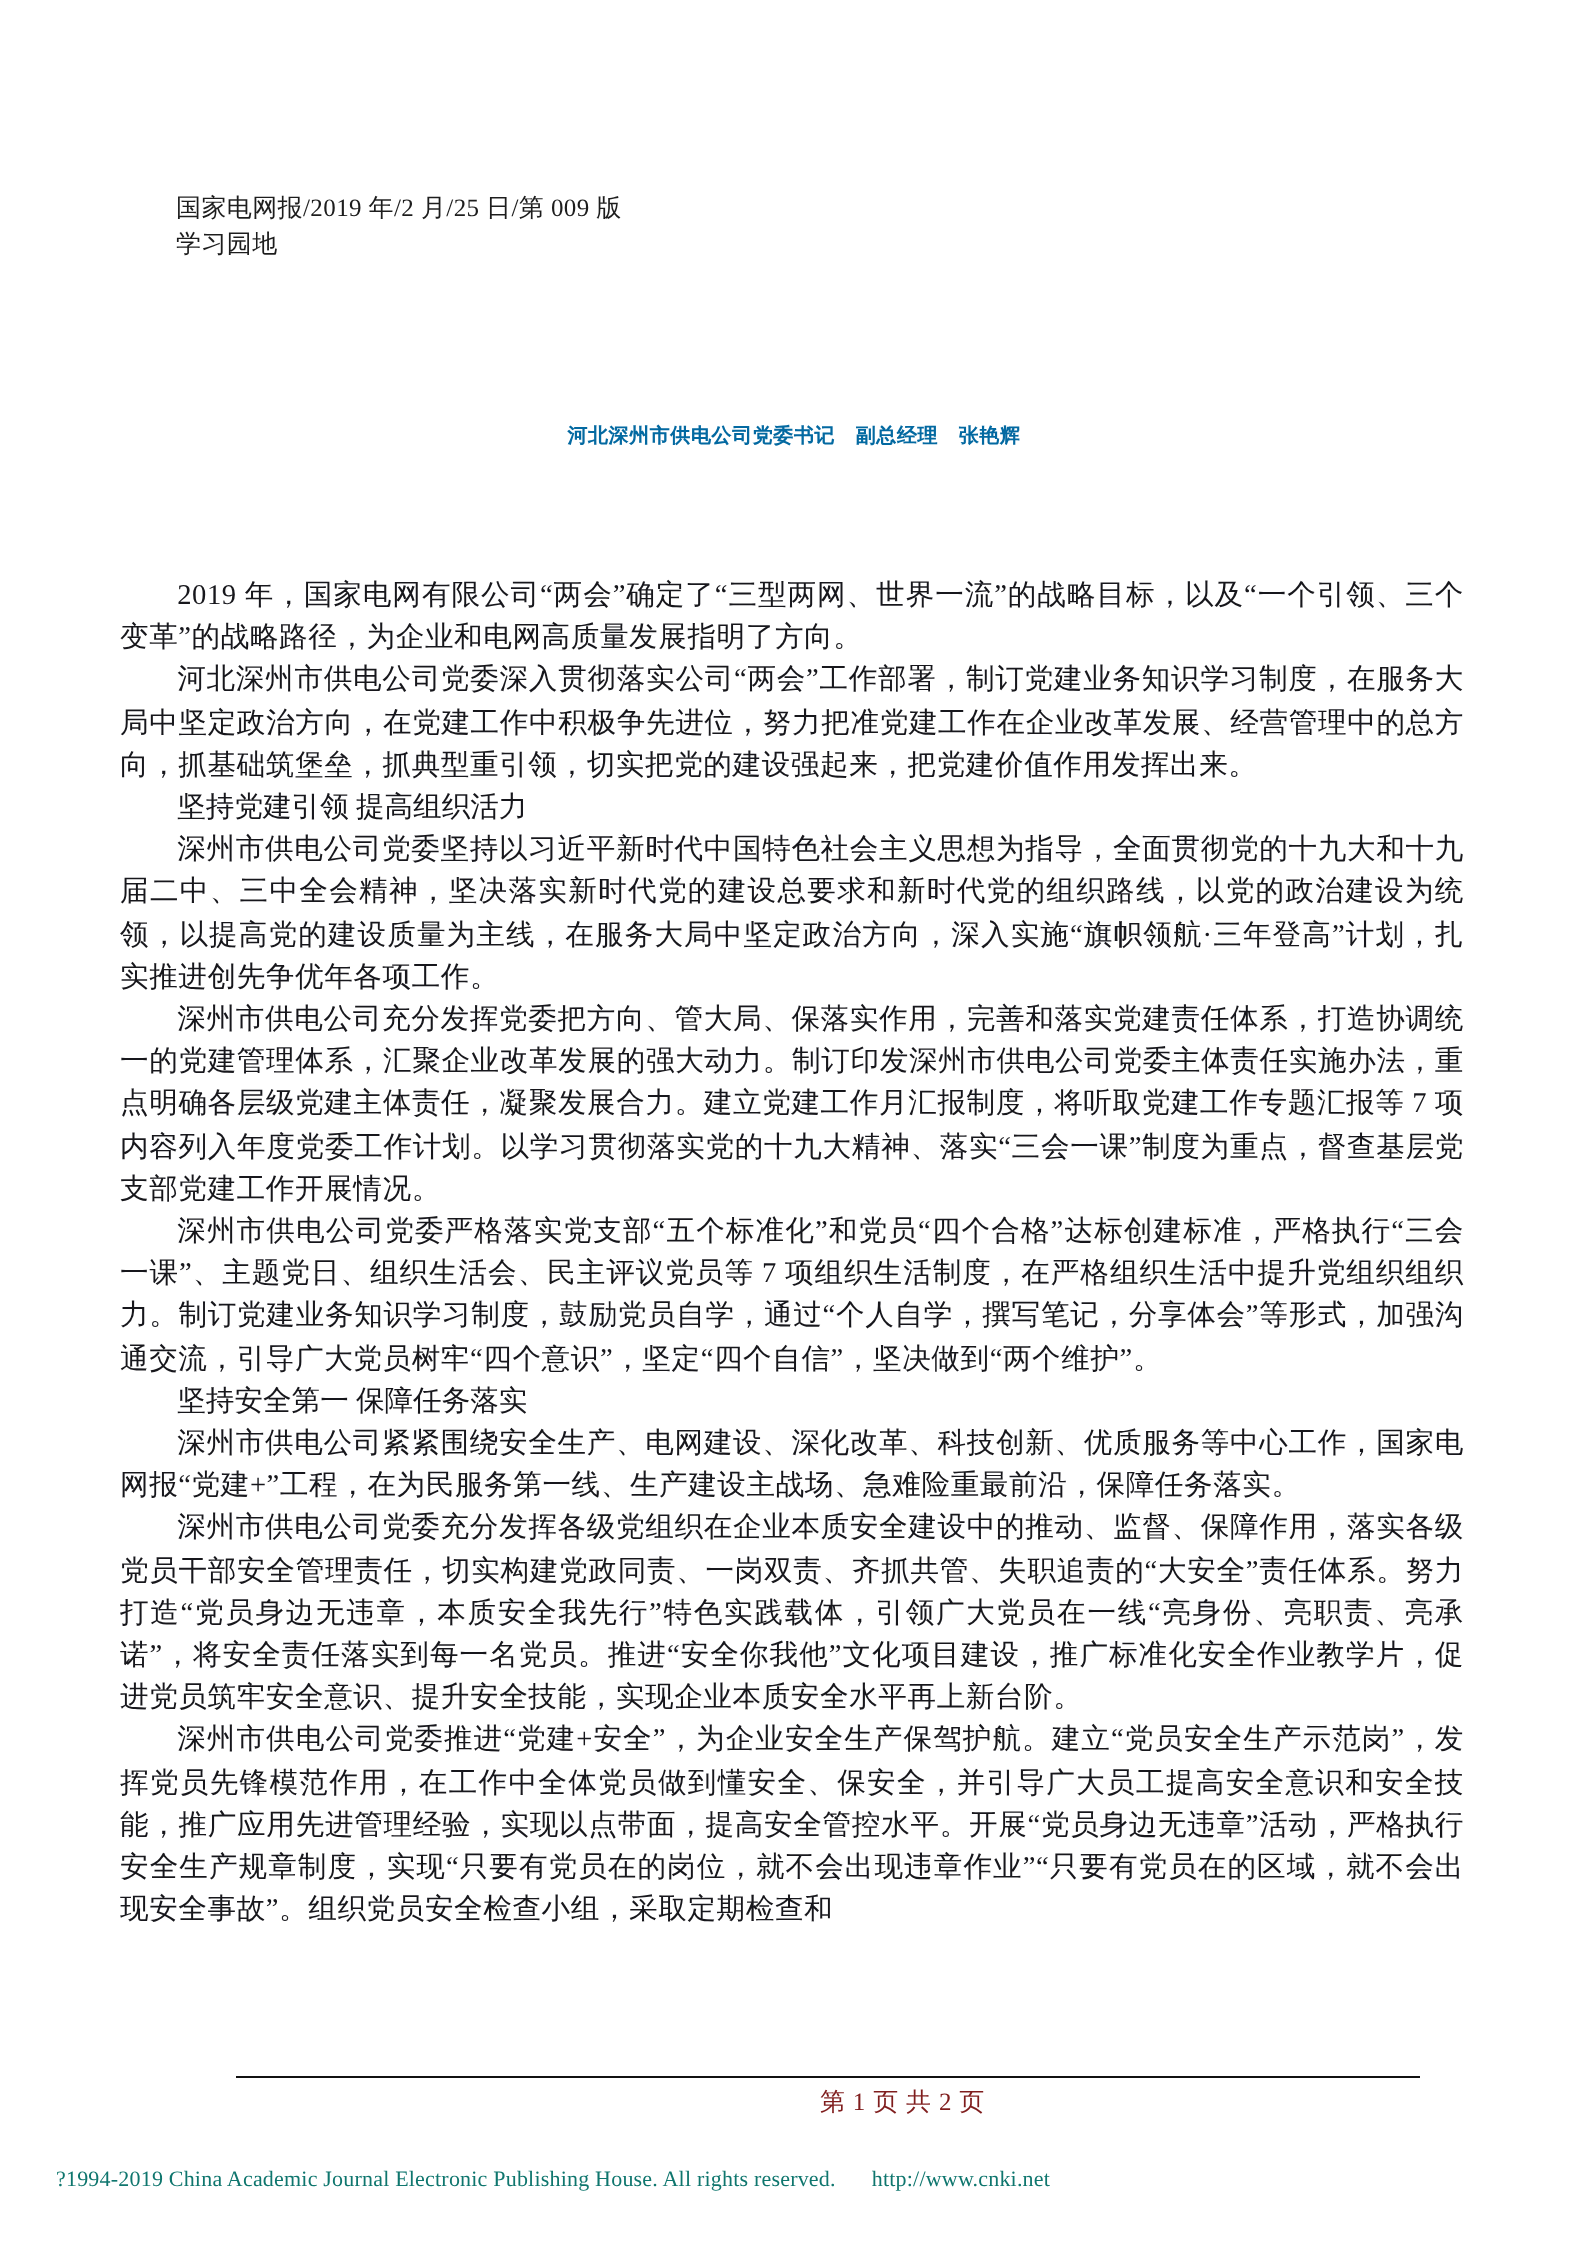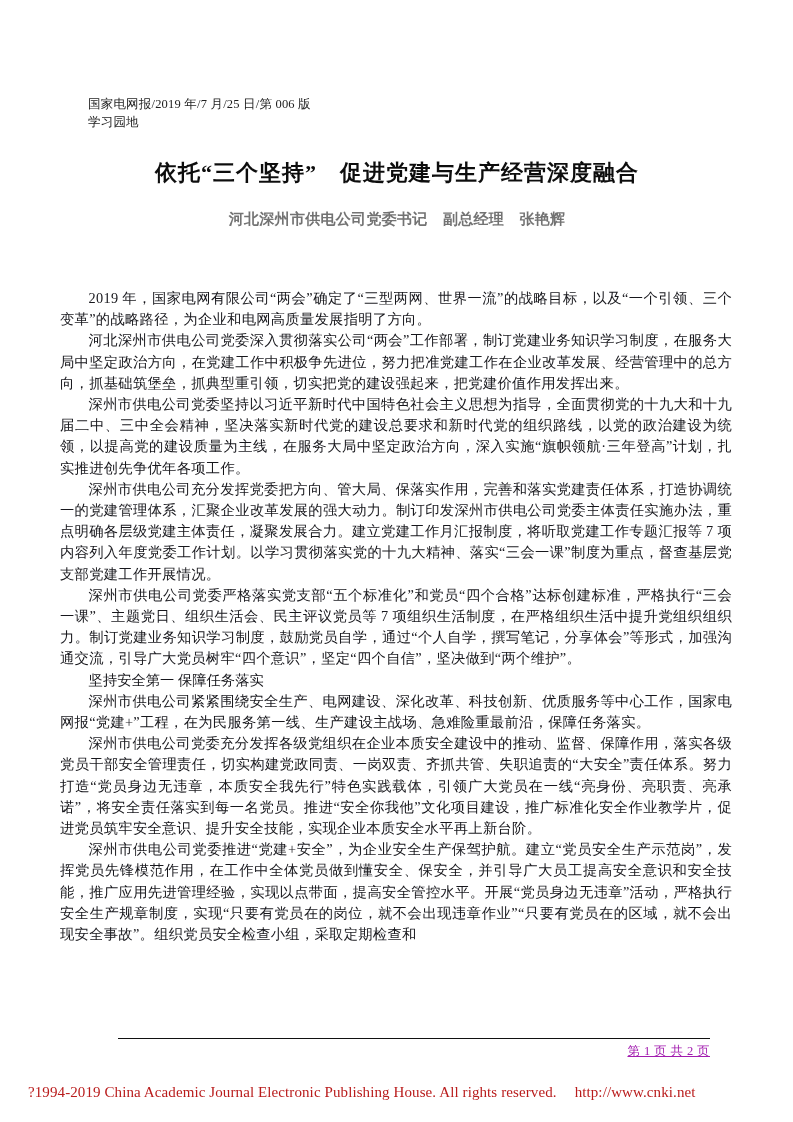--- a/index.html
+++ b/index.html
@@ -50,23 +50,23 @@
     line-height: 30px;
   }
 
   
   .byline {
     position: absolute;
     left: 88px;
     top: 208px;
     width: 618px;
     text-align: center;
-    font-size: 15px;
+    font-size: 10px;
     font-weight: bold;
-    color: #737373;
+    color: #0369a1;
     line-height: 22px;
     letter-spacing: 0.3px;
   }
 
   
   .body-col {
     position: absolute;
     left: 60px;
     top: 266px;
     width: 672px;
@@ -98,55 +98,54 @@
     top: 1038px;
     width: 592px;
     height: 1px;
     background: #111;
   }
   .page-number {
     position: absolute;
     left: 410px;
     top: 1043px;
     width: 300px;
-    text-align: right;
+    text-align: left;
     font-size: 12.5px;
-    color: #a21caf;
+    color: #7f1d1d;
     letter-spacing: 0.4px;
-    text-decoration: underline;
   }
   .copyright {
     position: absolute;
     left: 28px;
     top: 1084px;
     width: 740px;
-    font-size: 15px;
-    color: #b91c1c;
+    font-size: 11px;
+    color: #0f766e;
     letter-spacing: 0.1px;
     white-space: nowrap;
   }
   .copyright .url { margin-left: 18px; }
 </style>
 </head>
 <body>
 
 <div class="page">
 
   <div class="masthead">
-    <div class="masthead-line">国家电网报/2019 年/7 月/25 日/第 006 版</div>
+    <div class="masthead-line">国家电网报/2019 年/2 月/25 日/第 009 版</div>
     <div class="masthead-line">学习园地</div>
   </div>
 
-  <div class="title">依托“三个坚持”　促进党建与生产经营深度融合</div>
 
   <div class="byline">河北深州市供电公司党委书记　副总经理　张艳辉</div>
 
   <div class="body-col">
       <p class="para">2019 年，国家电网有限公司“两会”确定了“三型两网、世界一流”的战略目标，以及“一个引领、三个变革”的战略路径，为企业和电网高质量发展指明了方向。</p>
       <p class="para">河北深州市供电公司党委深入贯彻落实公司“两会”工作部署，制订党建业务知识学习制度，在服务大局中坚定政治方向，在党建工作中积极争先进位，努力把准党建工作在企业改革发展、经营管理中的总方向，抓基础筑堡垒，抓典型重引领，切实把党的建设强起来，把党建价值作用发挥出来。</p>
+      <p class="subhead">坚持党建引领 提高组织活力</p>
       <p class="para">深州市供电公司党委坚持以习近平新时代中国特色社会主义思想为指导，全面贯彻党的十九大和十九届二中、三中全会精神，坚决落实新时代党的建设总要求和新时代党的组织路线，以党的政治建设为统领，以提高党的建设质量为主线，在服务大局中坚定政治方向，深入实施“旗帜领航·三年登高”计划，扎实推进创先争优年各项工作。</p>
       <p class="para">深州市供电公司充分发挥党委把方向、管大局、保落实作用，完善和落实党建责任体系，打造协调统一的党建管理体系，汇聚企业改革发展的强大动力。制订印发深州市供电公司党委主体责任实施办法，重点明确各层级党建主体责任，凝聚发展合力。建立党建工作月汇报制度，将听取党建工作专题汇报等 7 项内容列入年度党委工作计划。以学习贯彻落实党的十九大精神、落实“三会一课”制度为重点，督查基层党支部党建工作开展情况。</p>
       <p class="para">深州市供电公司党委严格落实党支部“五个标准化”和党员“四个合格”达标创建标准，严格执行“三会一课”、主题党日、组织生活会、民主评议党员等 7 项组织生活制度，在严格组织生活中提升党组织组织力。制订党建业务知识学习制度，鼓励党员自学，通过“个人自学，撰写笔记，分享体会”等形式，加强沟通交流，引导广大党员树牢“四个意识”，坚定“四个自信”，坚决做到“两个维护”。</p>
       <p class="subhead">坚持安全第一 保障任务落实</p>
       <p class="para">深州市供电公司紧紧围绕安全生产、电网建设、深化改革、科技创新、优质服务等中心工作，国家电网报“党建+”工程，在为民服务第一线、生产建设主战场、急难险重最前沿，保障任务落实。</p>
       <p class="para">深州市供电公司党委充分发挥各级党组织在企业本质安全建设中的推动、监督、保障作用，落实各级党员干部安全管理责任，切实构建党政同责、一岗双责、齐抓共管、失职追责的“大安全”责任体系。努力打造“党员身边无违章，本质安全我先行”特色实践载体，引领广大党员在一线“亮身份、亮职责、亮承诺”，将安全责任落实到每一名党员。推进“安全你我他”文化项目建设，推广标准化安全作业教学片，促进党员筑牢安全意识、提升安全技能，实现企业本质安全水平再上新台阶。</p>
       <p class="para">深州市供电公司党委推进“党建+安全”，为企业安全生产保驾护航。建立“党员安全生产示范岗”，发挥党员先锋模范作用，在工作中全体党员做到懂安全、保安全，并引导广大员工提高安全意识和安全技能，推广应用先进管理经验，实现以点带面，提高安全管控水平。开展“党员身边无违章”活动，严格执行安全生产规章制度，实现“只要有党员在的岗位，就不会出现违章作业”“只要有党员在的区域，就不会出现安全事故”。组织党员安全检查小组，采取定期检查和</p>
     </div>
 
   <div class="footer-rule"></div>

